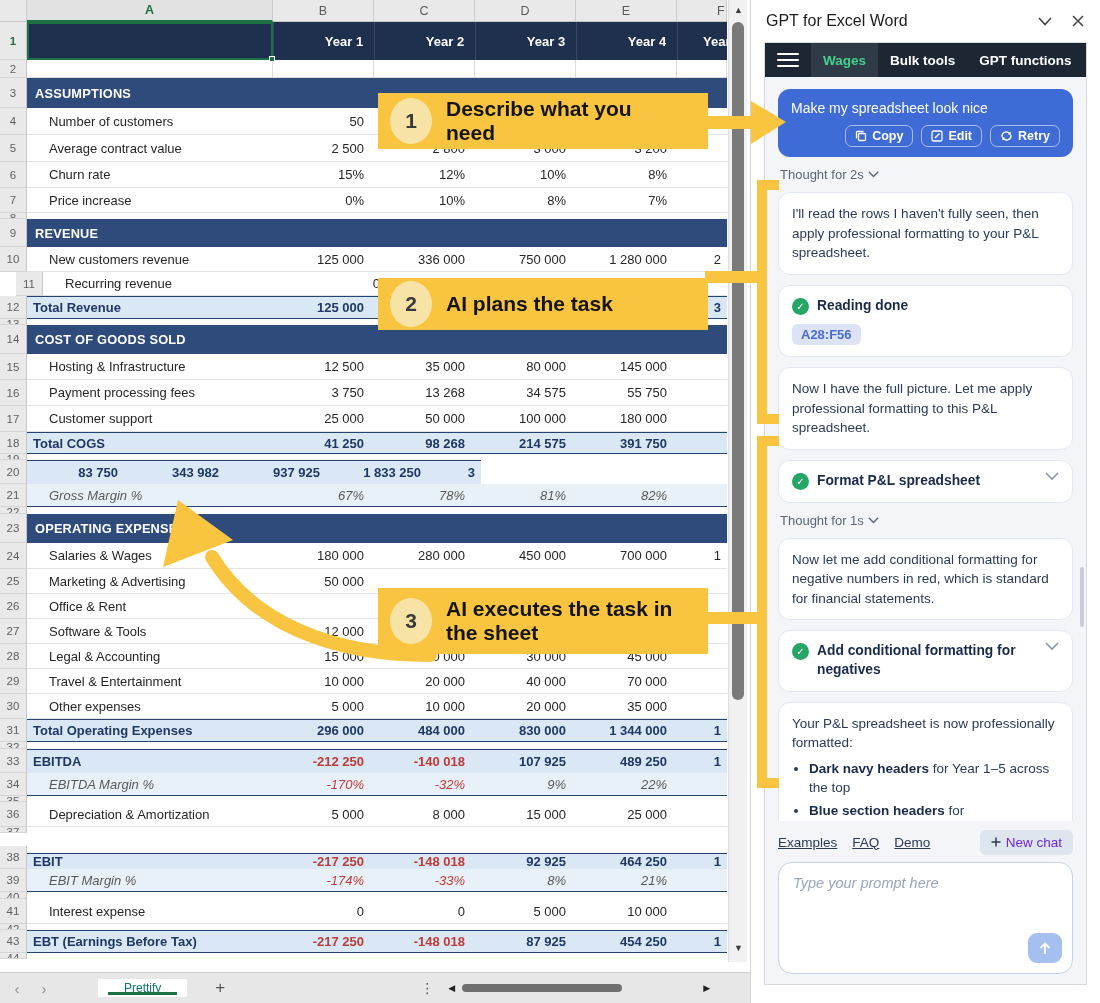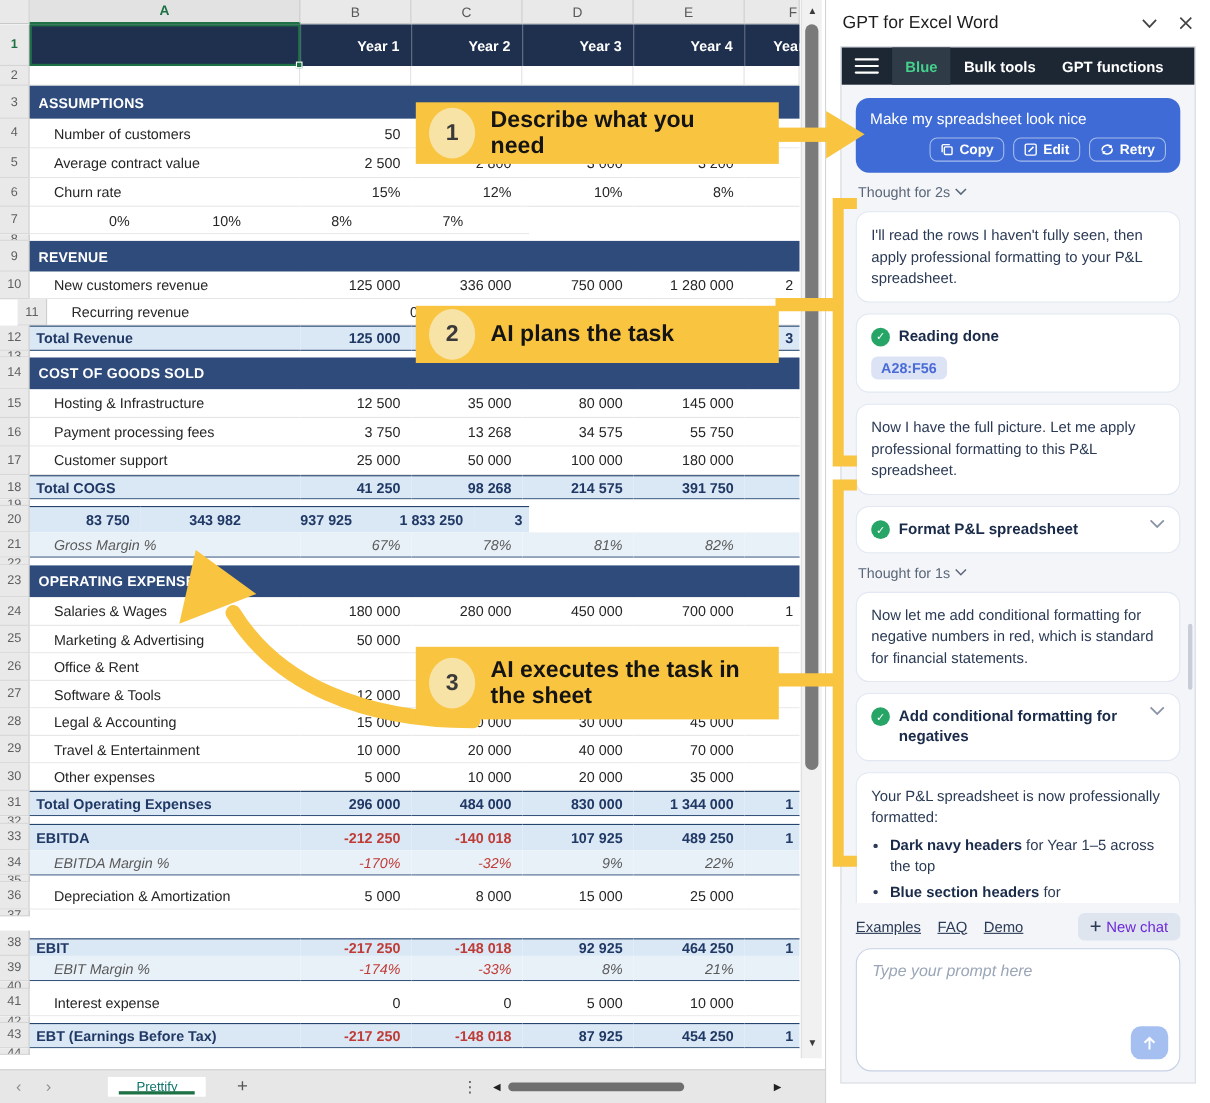--- a/index.html
+++ b/index.html
@@ -158,20 +158,21 @@
           <div class="rnum" style="height: 26px;">6</div>
           <div class="cell lab">Churn rate</div>
           <div class="cell val">15%</div>
           <div class="cell val">12%</div>
           <div class="cell val">10%</div>
           <div class="cell val">8%</div>
           <div class="cell fval"></div>
         </div>
         <div class="row item" style="height: 25px;">
           <div class="rnum" style="height: 25px;">7</div>
+          <div class="cell lab">Price increase</div>
           <div class="cell val">0%</div>
           <div class="cell val">10%</div>
           <div class="cell val">8%</div>
           <div class="cell val">7%</div>
           <div class="cell fval"></div>
         </div>
         <div class="row spacer" style="height: 6px;">
           <div class="rnum" style="height: 6px;">8</div>
         </div>
         <div class="row section" style="height: 28px;">
@@ -493,21 +494,21 @@
     </div>
 
     <div class="pframe">
       <div class="toolbar">
         <div class="burger">
             <i></i>
             <i></i>
             <i></i>
           </div>
         <div id="ttabs" style="display:flex">
-            <div class="ttab active">Blue</div>
+            <div class="ttab active">Wages</div>
             <div class="ttab">Bulk tools</div>
             <div class="ttab">GPT functions</div>
           </div>
       </div>
 
       <div class="chat" id="chat">
           <div class="bubble">
             <p>Make my spreadsheet look nice</p>
             <div class="actions">
               <button class="abtn">

